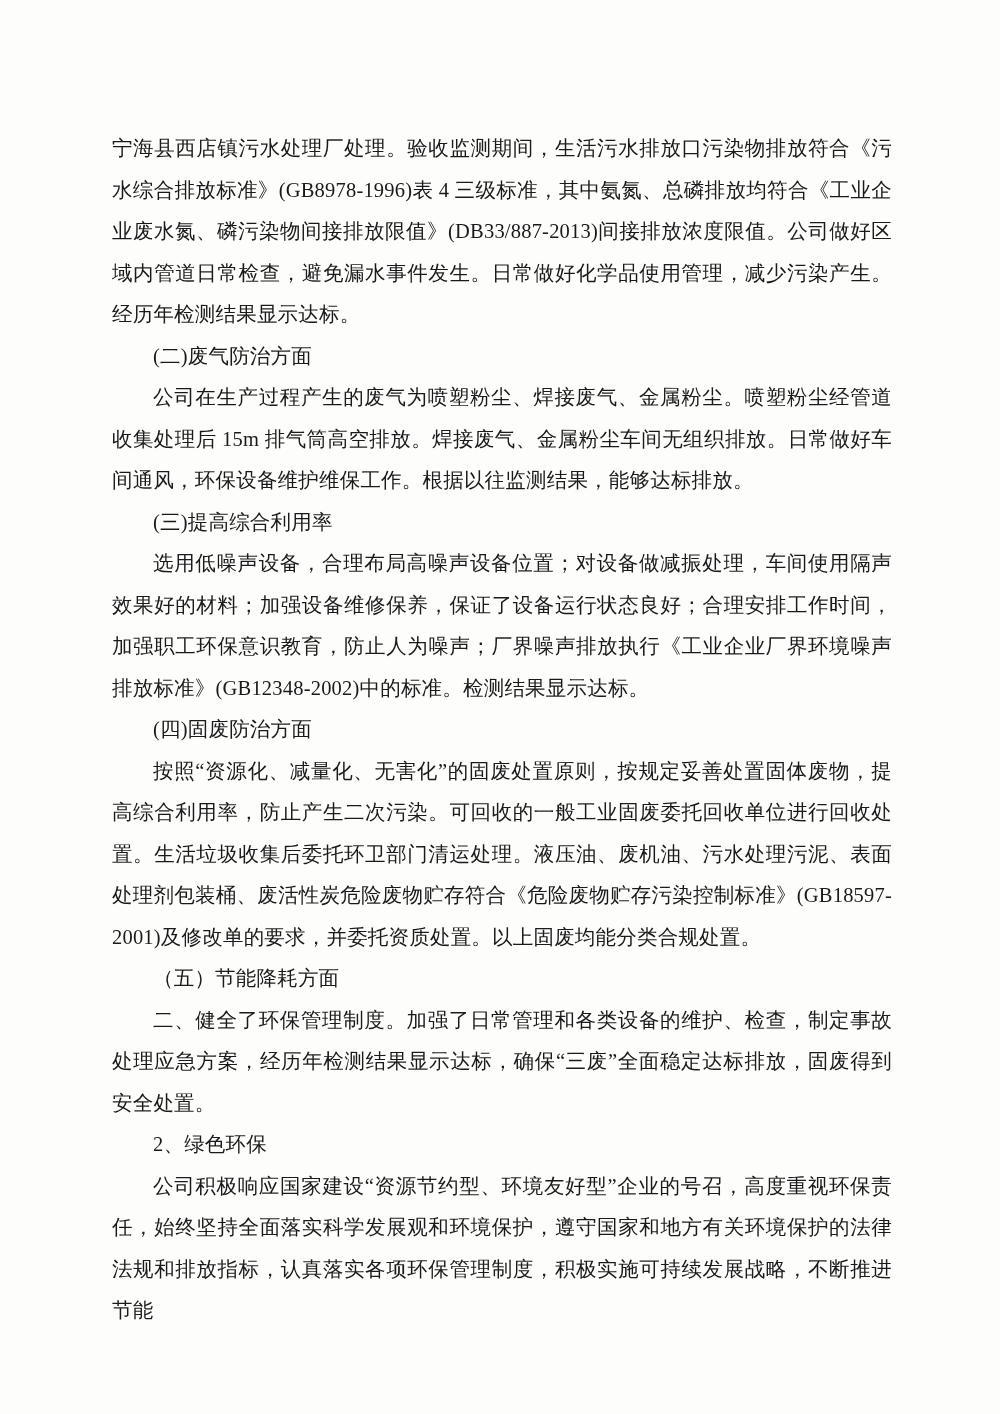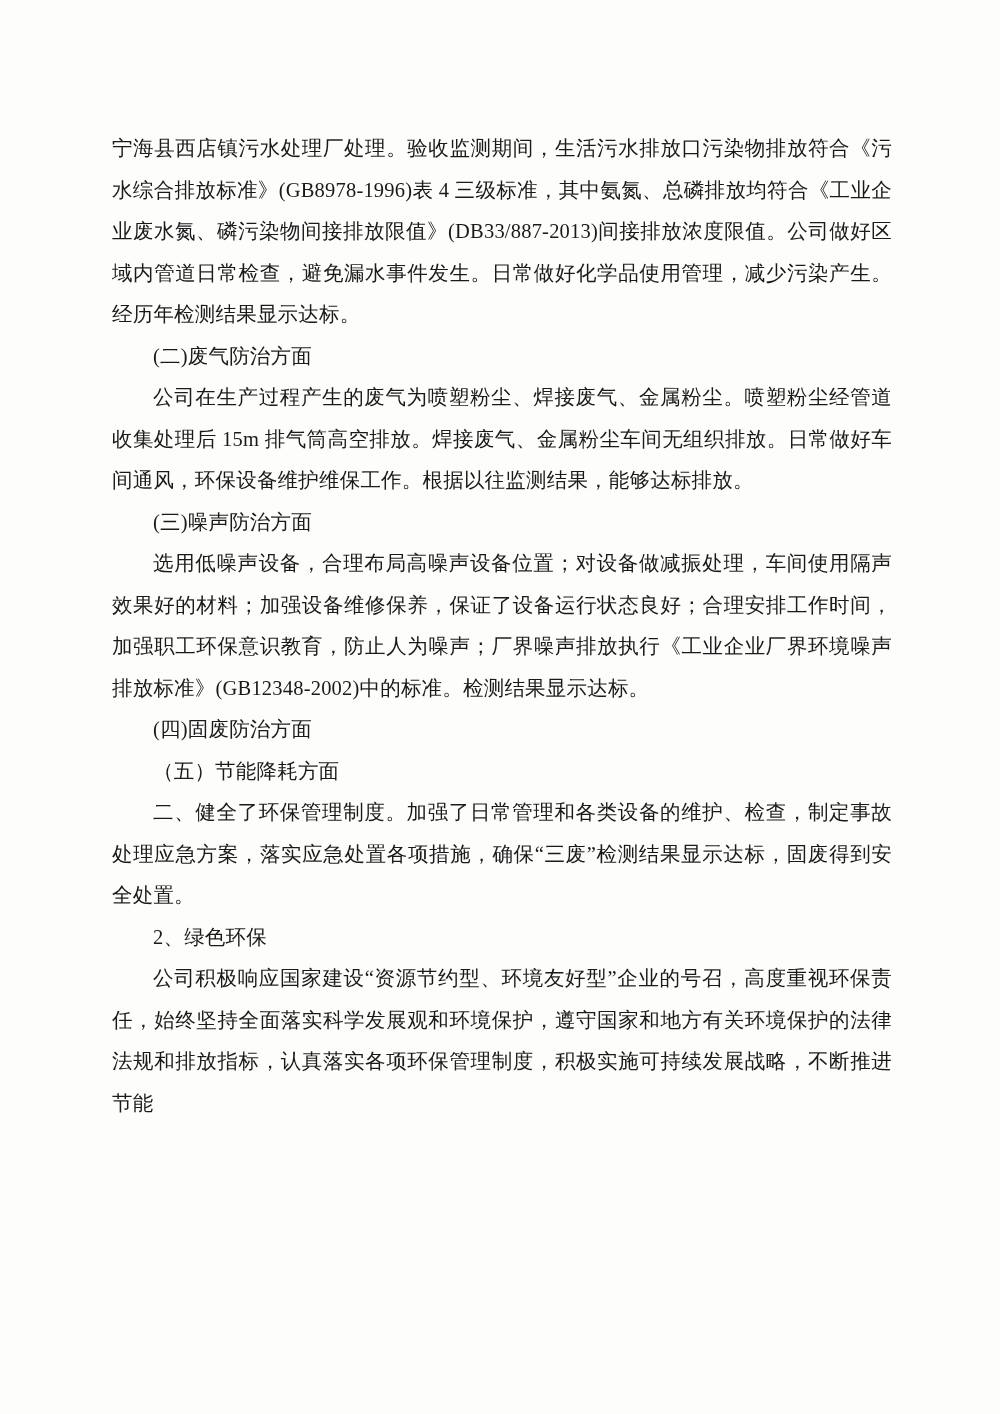--- a/index.html
+++ b/index.html
@@ -51,30 +51,31 @@
 
 <div class="page">
   <div class="doc-body">
 
     <p class="para-flow">宁海县西店镇污水处理厂处理。验收监测期间，生活污水排放口污染物排放符合《污水综合排放标准》(GB8978-1996)表 4 三级标准，其中氨氮、总磷排放均符合《工业企业废水氮、磷污染物间接排放限值》(DB33/887-2013)间接排放浓度限值。公司做好区域内管道日常检查，避免漏水事件发生。日常做好化学品使用管理，减少污染产生。经历年检测结果显示达标。</p>
 
     <p class="heading">(二)废气防治方面</p>
 
     <p class="para-indent">公司在生产过程产生的废气为喷塑粉尘、焊接废气、金属粉尘。喷塑粉尘经管道收集处理后 15m 排气筒高空排放。焊接废气、金属粉尘车间无组织排放。日常做好车间通风，环保设备维护维保工作。根据以往监测结果，能够达标排放。</p>
 
-    <p class="heading">(三)噪声防治方面</p>
+    <p class="heading">(三)提高综合利用率</p>
 
     <p class="para-indent">选用低噪声设备，合理布局高噪声设备位置；对设备做减振处理，车间使用隔声效果好的材料；加强设备维修保养，保证了设备运行状态良好；合理安排工作时间，加强职工环保意识教育，防止人为噪声；厂界噪声排放执行《工业企业厂界环境噪声排放标准》(GB12348-2002)中的标准。检测结果显示达标。</p>
 
     <p class="heading">(四)固废防治方面</p>
 
+    <p class="para-indent">按照“资源化、减量化、无害化”的固废处置原则，按规定妥善处置固体废物，提高综合利用率，防止产生二次污染。可回收的一般工业固废委托回收单位进行回收处置。生活垃圾收集后委托环卫部门清运处理。液压油、废机油、污水处理污泥、表面处理剂包装桶、废活性炭危险废物贮存符合《危险废物贮存污染控制标准》(GB18597-2001)及修改单的要求，并委托资质处置。以上固废均能分类合规处置。</p>
 
     <p class="heading-wide">（五）节能降耗方面</p>
 
 
-    <p class="para-indent">二、健全了环保管理制度。加强了日常管理和各类设备的维护、检查，制定事故处理应急方案，落实应急处置各项措施，确保“三废”检测结果显示达标，固废得到安全处置。</p>
+    <p class="para-indent">二、健全了环保管理制度。加强了日常管理和各类设备的维护、检查，制定事故处理应急方案，经历年检测结果显示达标，确保“三废”全面稳定达标排放，固废得到安全处置。</p>
 
     <p class="heading">2、绿色环保</p>
 
     <p class="para-indent">公司积极响应国家建设“资源节约型、环境友好型”企业的号召，高度重视环保责任，始终坚持全面落实科学发展观和环境保护，遵守国家和地方有关环境保护的法律法规和排放指标，认真落实各项环保管理制度，积极实施可持续发展战略，不断推进节能</p>
 
   </div>
 </div>
 
 </body></html>

